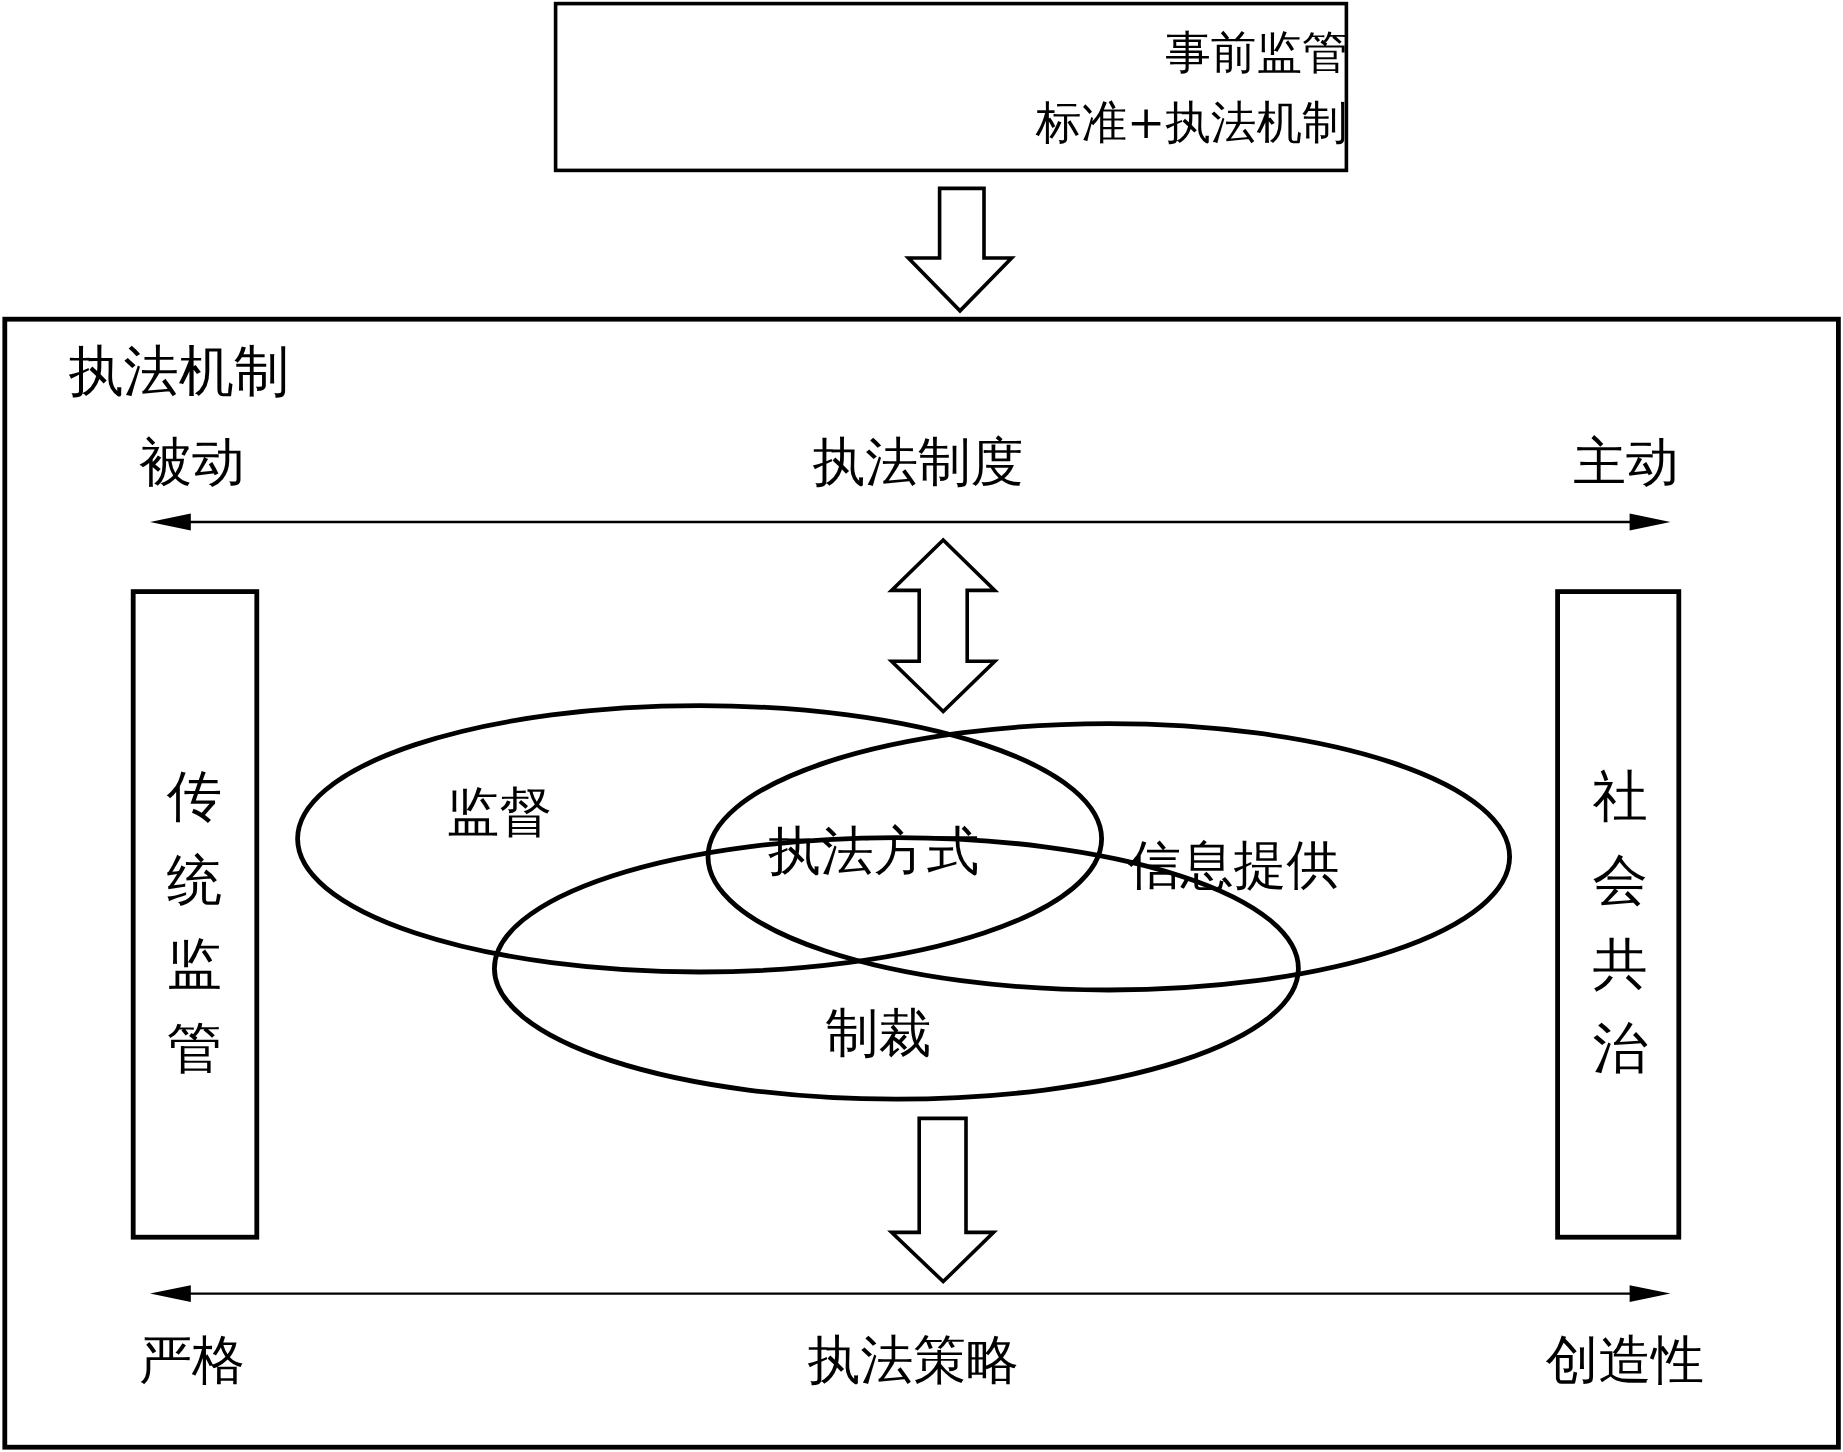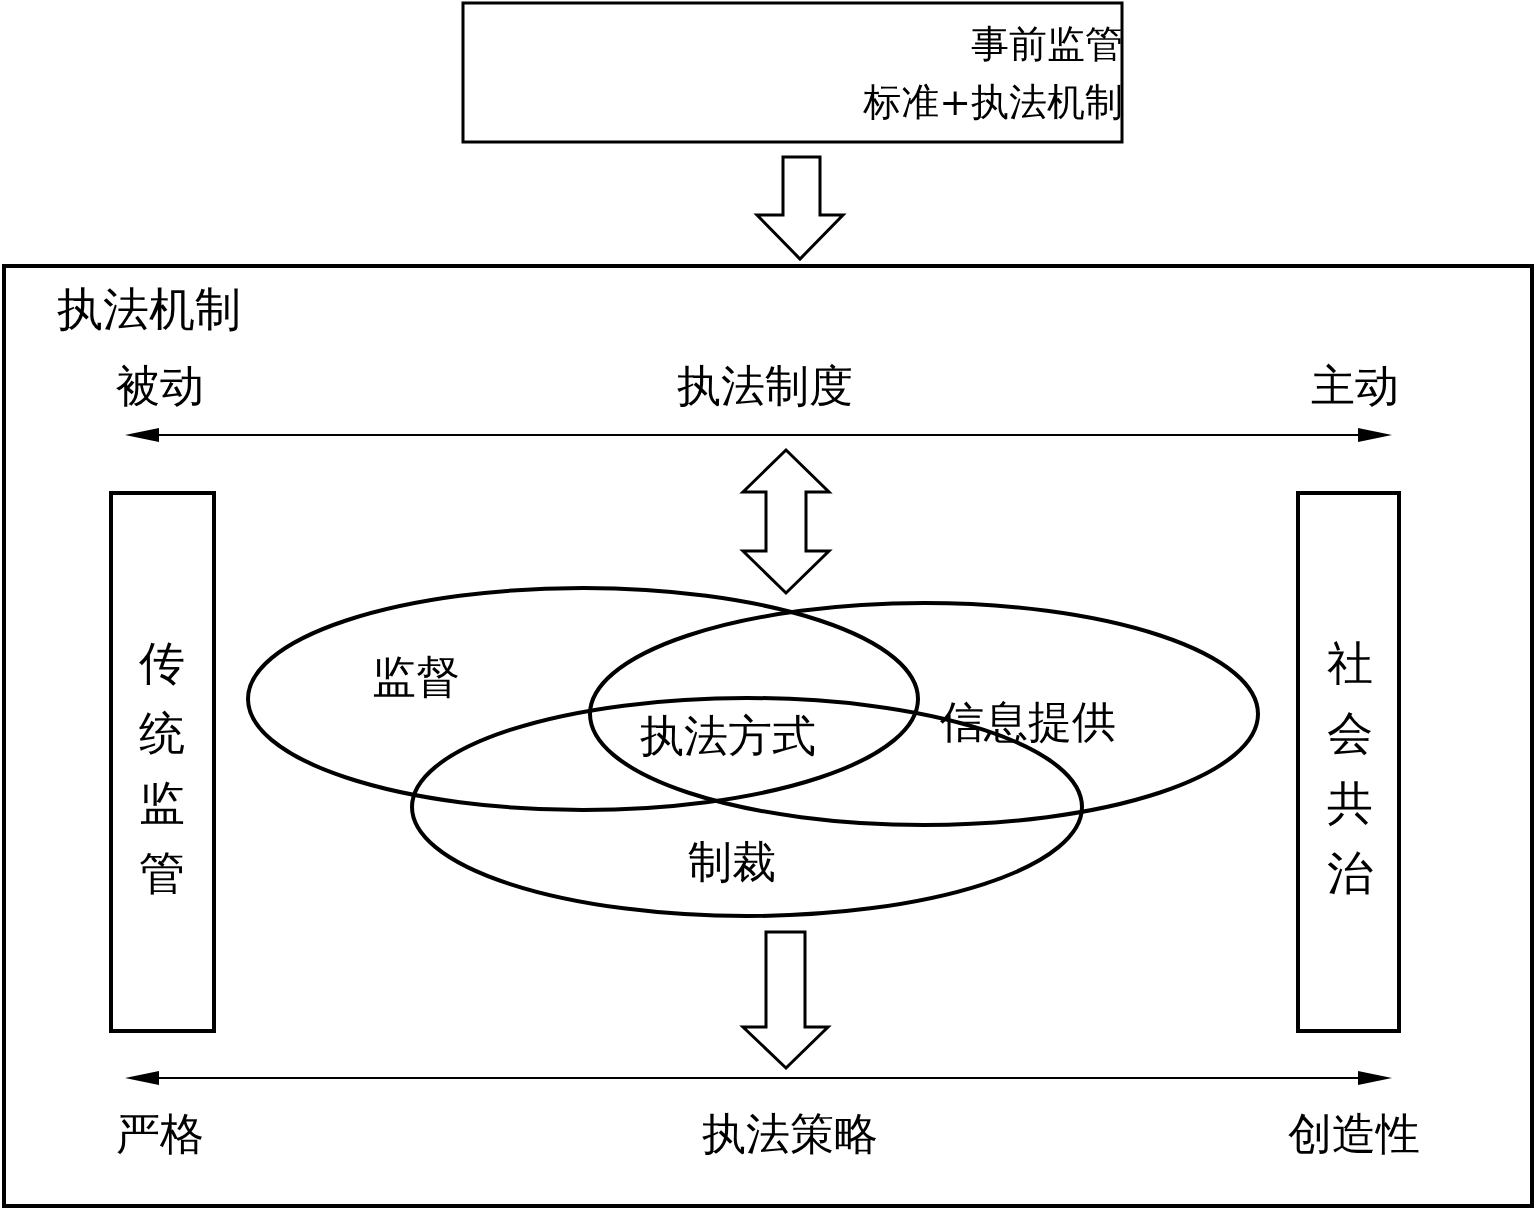--- a/index.html
+++ b/index.html
@@ -54,33 +54,33 @@
   <div>标准+执法机制</div>
 </div>
 
 <div class="lbl" style="left:57px; top:286px; font-size:46px;">执法机制</div>
 
 <div class="lbl" style="left:116px; top:364px;text-align:center;">被动</div>
 <div class="lbl" style="left:677px; top:364px;">执法制度</div>
 <div class="lbl" style="left:1311px; top:364px;">主动</div>
 
 <div class="lbl" style="left:116px; top:1112px;">严格</div>
-<div class="lbl" style="left:702px; top:1112px;">执法策略</div>
+<div class="lbl" style="left:673px; top:1112px;">执法策略</div>
 <div class="lbl" style="left:1288px; top:1112px;">创造性</div>
 
 <div class="vtext" style="left:132px; top:628px;">
   <span>传</span>
   <span>统</span>
   <span>监</span>
   <span>管</span>
 </div>
 
 <div class="vtext" style="left:1320px; top:628px;">
   <span>社</span>
   <span>会</span>
   <span>共</span>
   <span>治</span>
 </div>
 
 <div class="lbl" style="left:372px; top:656px;font-family:Liberation Serif, serif;">监督</div>
 <div class="lbl" style="left:940px; top:684px;margin-top:16px;">信息提供</div>
-<div class="lbl" style="left:640px; top:714px;">执法方式</div>
+<div class="lbl" style="left:640px; top:688px;">执法方式</div>
 <div class="lbl" style="left:688px; top:840px;">制裁</div>
 
 </body></html>

